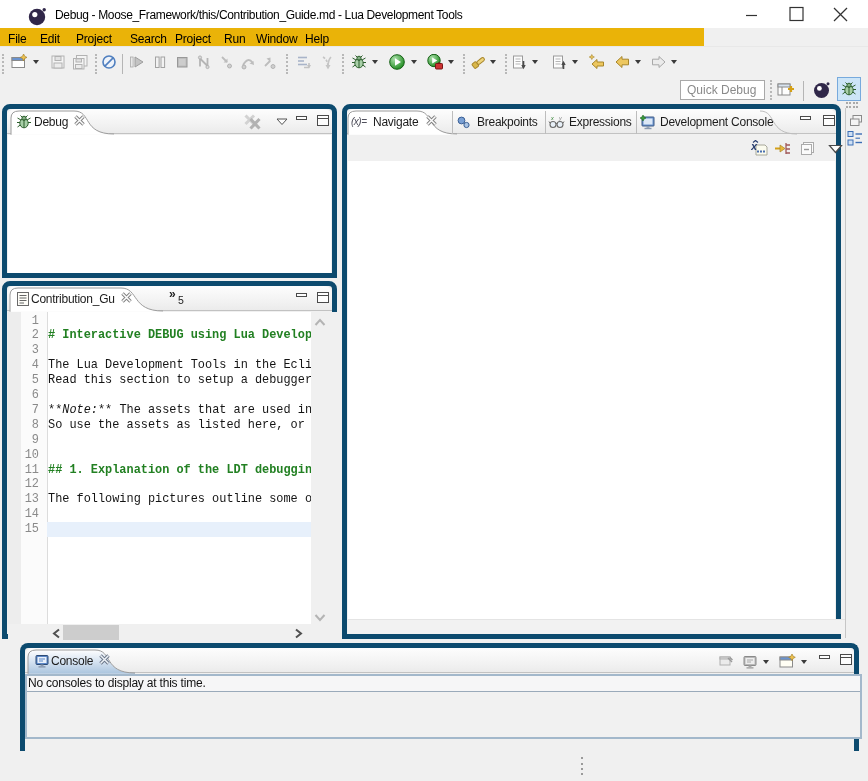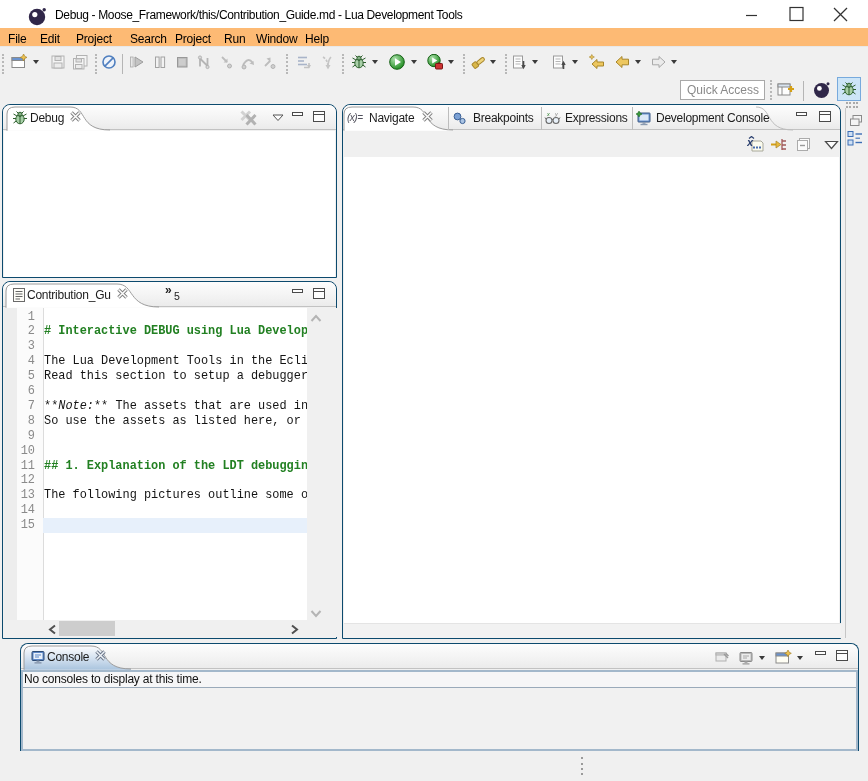--- a/index.html
+++ b/index.html
@@ -1,26 +1,26 @@
 <!DOCTYPE html>
 <html><head><meta charset="utf-8"><style>
 *{margin:0;padding:0;box-sizing:border-box}
 html,body{width:868px;height:781px;overflow:hidden}
 body{position:relative;background:#f0f0f0;font-family:"Liberation Sans",sans-serif;font-size:12px;color:#1a1a1a}
 .a{position:absolute}
 #titlebar{left:0;top:0;width:868px;height:28px;background:#fff}
 #title{left:55px;top:8px;font-size:12px;color:#000;letter-spacing:-0.35px}
-#menubar{left:0;top:28px;width:868px;height:18px;background:#fdba74}
+#menubar{left:0;top:28px;width:704px;height:18px;background:#eab308}
 .mi{position:absolute;top:4px;font-size:12px;color:#000;letter-spacing:-0.2px}
 #coolbar{left:0;top:46px;width:868px;height:57px;background:#f0f0f0;border-top:1px solid #e8e8e8}
 .grip{position:absolute;width:3px;height:20px;top:54px;border-left:2px dotted #b8b8b8}
 .sep{position:absolute;width:1px;height:20px;top:54px;background:#b5b5b5}
 .tbi{position:absolute;top:54px;width:16px;height:16px}
 .dd{position:absolute;top:60px;width:0;height:0;border-left:3.5px solid transparent;border-right:3.5px solid transparent;border-top:4.5px solid #3a3a3a}
-.panel{position:absolute;background:#f0f0f0;border:1px solid #0c4a6e;border-radius:8px 8px 0 0}
+.panel{position:absolute;background:#f0f0f0;border:5px solid #0c4a6e;border-radius:8px 8px 0 0}
 .hdr{position:absolute;left:0;top:0;right:0;height:25px;background:linear-gradient(#fdfdfd,#f1f1f1 70%,#ebebeb);border-radius:8px 8px 0 0;border-bottom:1px solid #c2c2c2}
 .tabtext{position:absolute;top:6px;font-size:12px;color:#1c1c1c;white-space:nowrap;letter-spacing:-0.25px}
 .closex{position:absolute;top:6px;width:11px;height:11px}
 .minb{position:absolute;width:11px;height:4px;border:1px solid #4a4a4a;background:#fdfdfd}
 .maxb{position:absolute;width:12px;height:11px;border:1px solid #4a4a4a;background:#fdfdfd}
 .maxb div{height:2.5px;border-bottom:1px solid #4a4a4a;background:#fdfdfd}
 .mono{font-family:"Liberation Mono",monospace;font-size:11.9px;white-space:pre}
 </style></head>
 <body>
 <div class="a" id="titlebar"></div>
@@ -191,21 +191,21 @@
 </svg>
 <svg class="tbi" style="left:614px" viewBox="0 0 16 16">
 <path d="M8,2.5 L2,8 L8,13.5 L8,10.8 L14.5,10.8 L14.5,5.2 L8,5.2 Z" fill="#edc75f" stroke="#a8862a"></path>
 </svg>
 <div class="dd" style="left:635px"></div>
 <svg class="tbi" style="left:651px" viewBox="0 0 16 16">
 <path d="M8,2.5 L14,8 L8,13.5 L8,10.8 L1.5,10.8 L1.5,5.2 L8,5.2 Z" fill="#ebebeb" stroke="#a8a8a8"></path>
 </svg>
 <div class="dd" style="left:671px"></div>
 
-<div class="a" style="left:680px;top:80px;width:85px;height:20px;background:#fff;border:1px solid #a8a8a8;font-size:12px;color:#8a8a8a;line-height:18px;padding-left:6px">Quick Access</div>
+<div class="a" style="left:680px;top:80px;width:85px;height:20px;background:#fff;border:1px solid #a8a8a8;font-size:12px;color:#8a8a8a;line-height:18px;padding-left:6px">Quick Debug</div>
 <div class="grip" style="left:770px;top:80px"></div>
 <svg class="a" style="left:777px;top:81px" width="18" height="18" viewBox="0 0 18 18">
 <rect x="1" y="3" width="12" height="11" fill="#fdfdfd" stroke="#8a8a8a"></rect>
 <rect x="1" y="3" width="12" height="3" fill="#d8e4f0" stroke="#8a8a8a"></rect>
 <line x1="5" y1="6" x2="5" y2="14" stroke="#8a8a8a"></line>
 <path d="M14,5 L14,11 M11,8 L17,8" stroke="#d4a017" stroke-width="2.2"></path>
 </svg>
 <div class="sep" style="left:803px;top:81px"></div>
 <svg class="a" style="left:813px;top:81px" width="18" height="18" viewBox="0 0 18 18">
 <circle cx="8.5" cy="9.5" r="7.5" fill="#302749"></circle>
@@ -465,21 +465,21 @@
 <rect x="1" y="4" width="12.5" height="10" fill="#fffef4" stroke="#8a8a8a"></rect>
 <rect x="1" y="4" width="12.5" height="3" fill="#6a93cf" stroke="#8a8a8a"></rect>
 <path d="M13,1 L14.1,3.2 L16.3,4.3 L14.1,5.4 L13,7.6 L11.9,5.4 L9.7,4.3 L11.9,3.2 Z" fill="#edc14f" stroke="#a8842a" stroke-width="0.7"></path>
 </svg>
 <div class="dd" style="left:776px;top:12px"></div>
 <div class="minb" style="left:794px;top:7px"></div>
 <div class="maxb" style="left:815px;top:6px">
       <div></div>
     </div>
 
-<div class="a" style="left:0;top:26px;width:837px;height:81px;border:2px solid #a3b8cb;background:#f1f1f1">
+<div class="a" style="left:0;top:26px;width:837px;height:65px;border:2px solid #a3b8cb;background:#f1f1f1">
 <div class="a" style="left:0;top:0;width:833px;height:16px;background:#f6f6f7;border-bottom:1px solid #9aaaba"></div>
 <div class="a" style="left:1px;top:0;font-size:12px;color:#111;letter-spacing:-0.2px">No consoles to display at this time.</div>
 </div>
 </div>
 
 <div class="a" style="left:845px;top:108px;width:1px;height:530px;background:#c6c6c6"></div>
 <div class="a" style="left:846px;top:102px;width:12px;height:4px;border-top:2px dotted #aaa"></div>
 <div class="a" style="left:846px;top:106px;width:12px;height:4px;border-top:2px dotted #aaa"></div>
 <svg class="a" style="left:849px;top:114px" width="14" height="14" viewBox="0 0 14 14">
 <rect x="4" y="1.5" width="8.5" height="6.5" fill="#f4f4f4" stroke="#8a8a8a"></rect>

